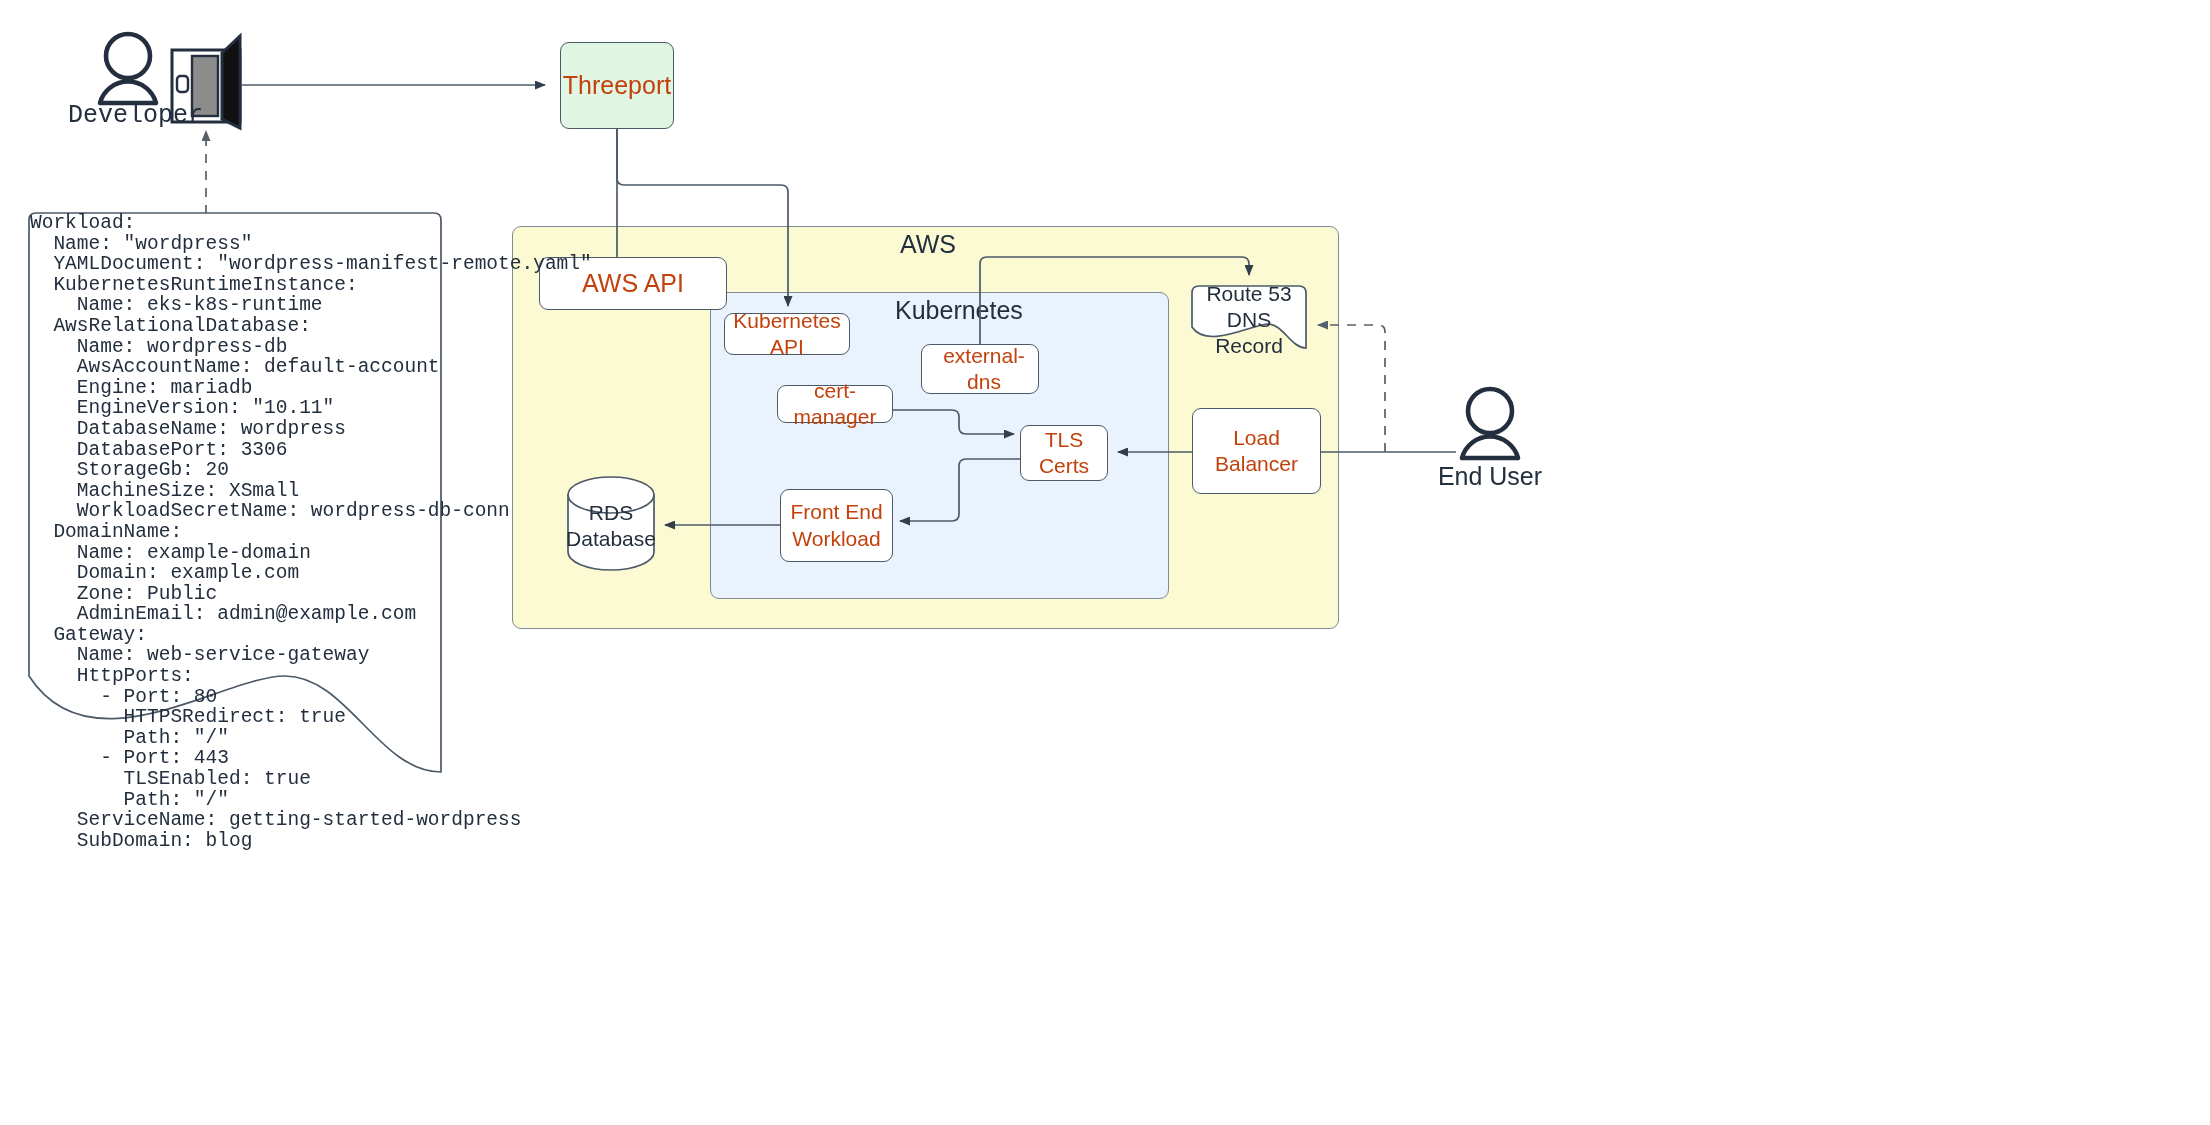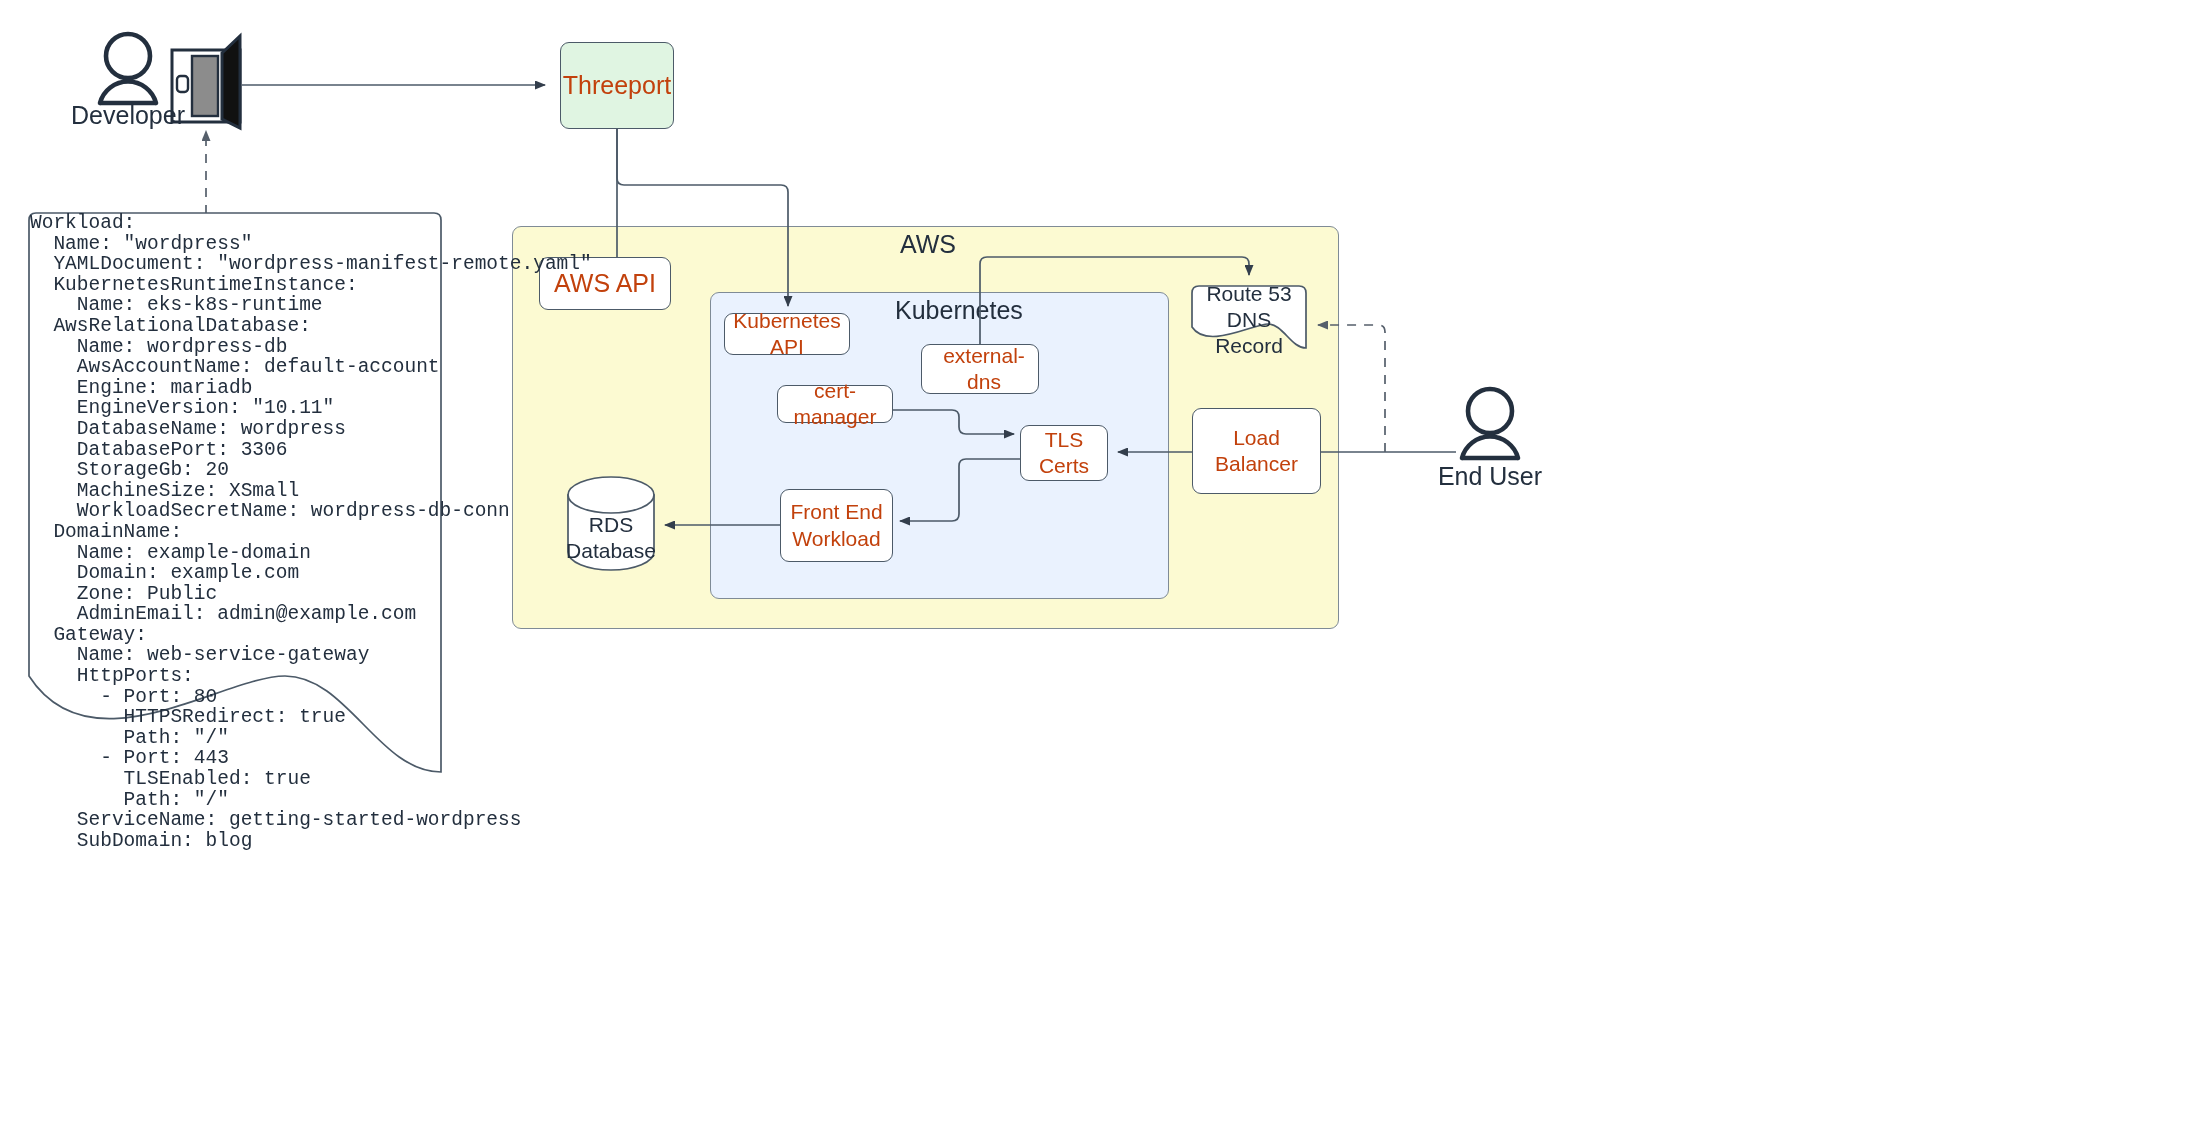--- a/index.html
+++ b/index.html
@@ -151,28 +151,28 @@
       <ellipse cx="611" cy="495" rx="43" ry="18"></ellipse>
     </g>
 
     <path d="M 1192,293 Q 1192,286 1199,286 L 1299,286 Q 1306,286 1306,293
              L 1306,348
              C 1291,348 1283,324 1268,324
              C 1253,324 1207,350 1192,327 Z" fill="#ffffff" stroke="#4c5a68" stroke-width="1.7"></path>
   </svg>
 
 
-  <div class="person-label" style="left:68px;top:101px;width:120px;">Developer</div>
+  <div class="person-label" style="left:68px;top:101px;width:120px;font-family:Liberation Mono, monospace;">Developer</div>
   <div class="person-label" style="left:1430px;top:462px;width:120px;">End User</div>
 
   <div class="node" style="left:560px;top:42px;width:114px;height:87px;background:#E0F5E2;">
     <span>Threeport</span>
   </div>
 
-  <div class="node" style="left:539px;top:257px;width:132px;height:53px;justify-content:center;">
+  <div class="node" style="left:539px;top:257px;width:188px;height:53px;justify-content:center;">
     <span>AWS API</span>
   </div>
 
   <div class="node" style="left:724px;top:313px;width:126px;height:42px;font-size:21px;">
     <span>Kubernetes API</span>
   </div>
 
   <div class="node" style="left:921px;top:344px;width:118px;height:50px;font-size:21px;padding-left:8px;">
     <span>external-dns</span>
   </div>
@@ -207,21 +207,21 @@
               display:flex;align-items:center;justify-content:center;
               font-size:21px;text-align:center;line-height:1.25;">
     <div>
       <span>Route 53 DNS</span>
       <span>Record</span>
     </div>
   </div>
 
   <div style="position:absolute;left:554px;top:498px;width:114px;height:56px;
               display:flex;align-items:center;justify-content:center;
-              font-size:21px;text-align:center;line-height:1.25;margin-top:12px;">
+              font-size:21px;text-align:center;line-height:1.25;">
     <div>
       <span>RDS</span>
       <span>Database</span>
     </div>
   </div>
 
   <div class="doc-text" style="left:30px;top:213px;"><span id="doc-lines">Workload:
   Name: "wordpress"
   YAMLDocument: "wordpress-manifest-remote.yaml"
   KubernetesRuntimeInstance:

